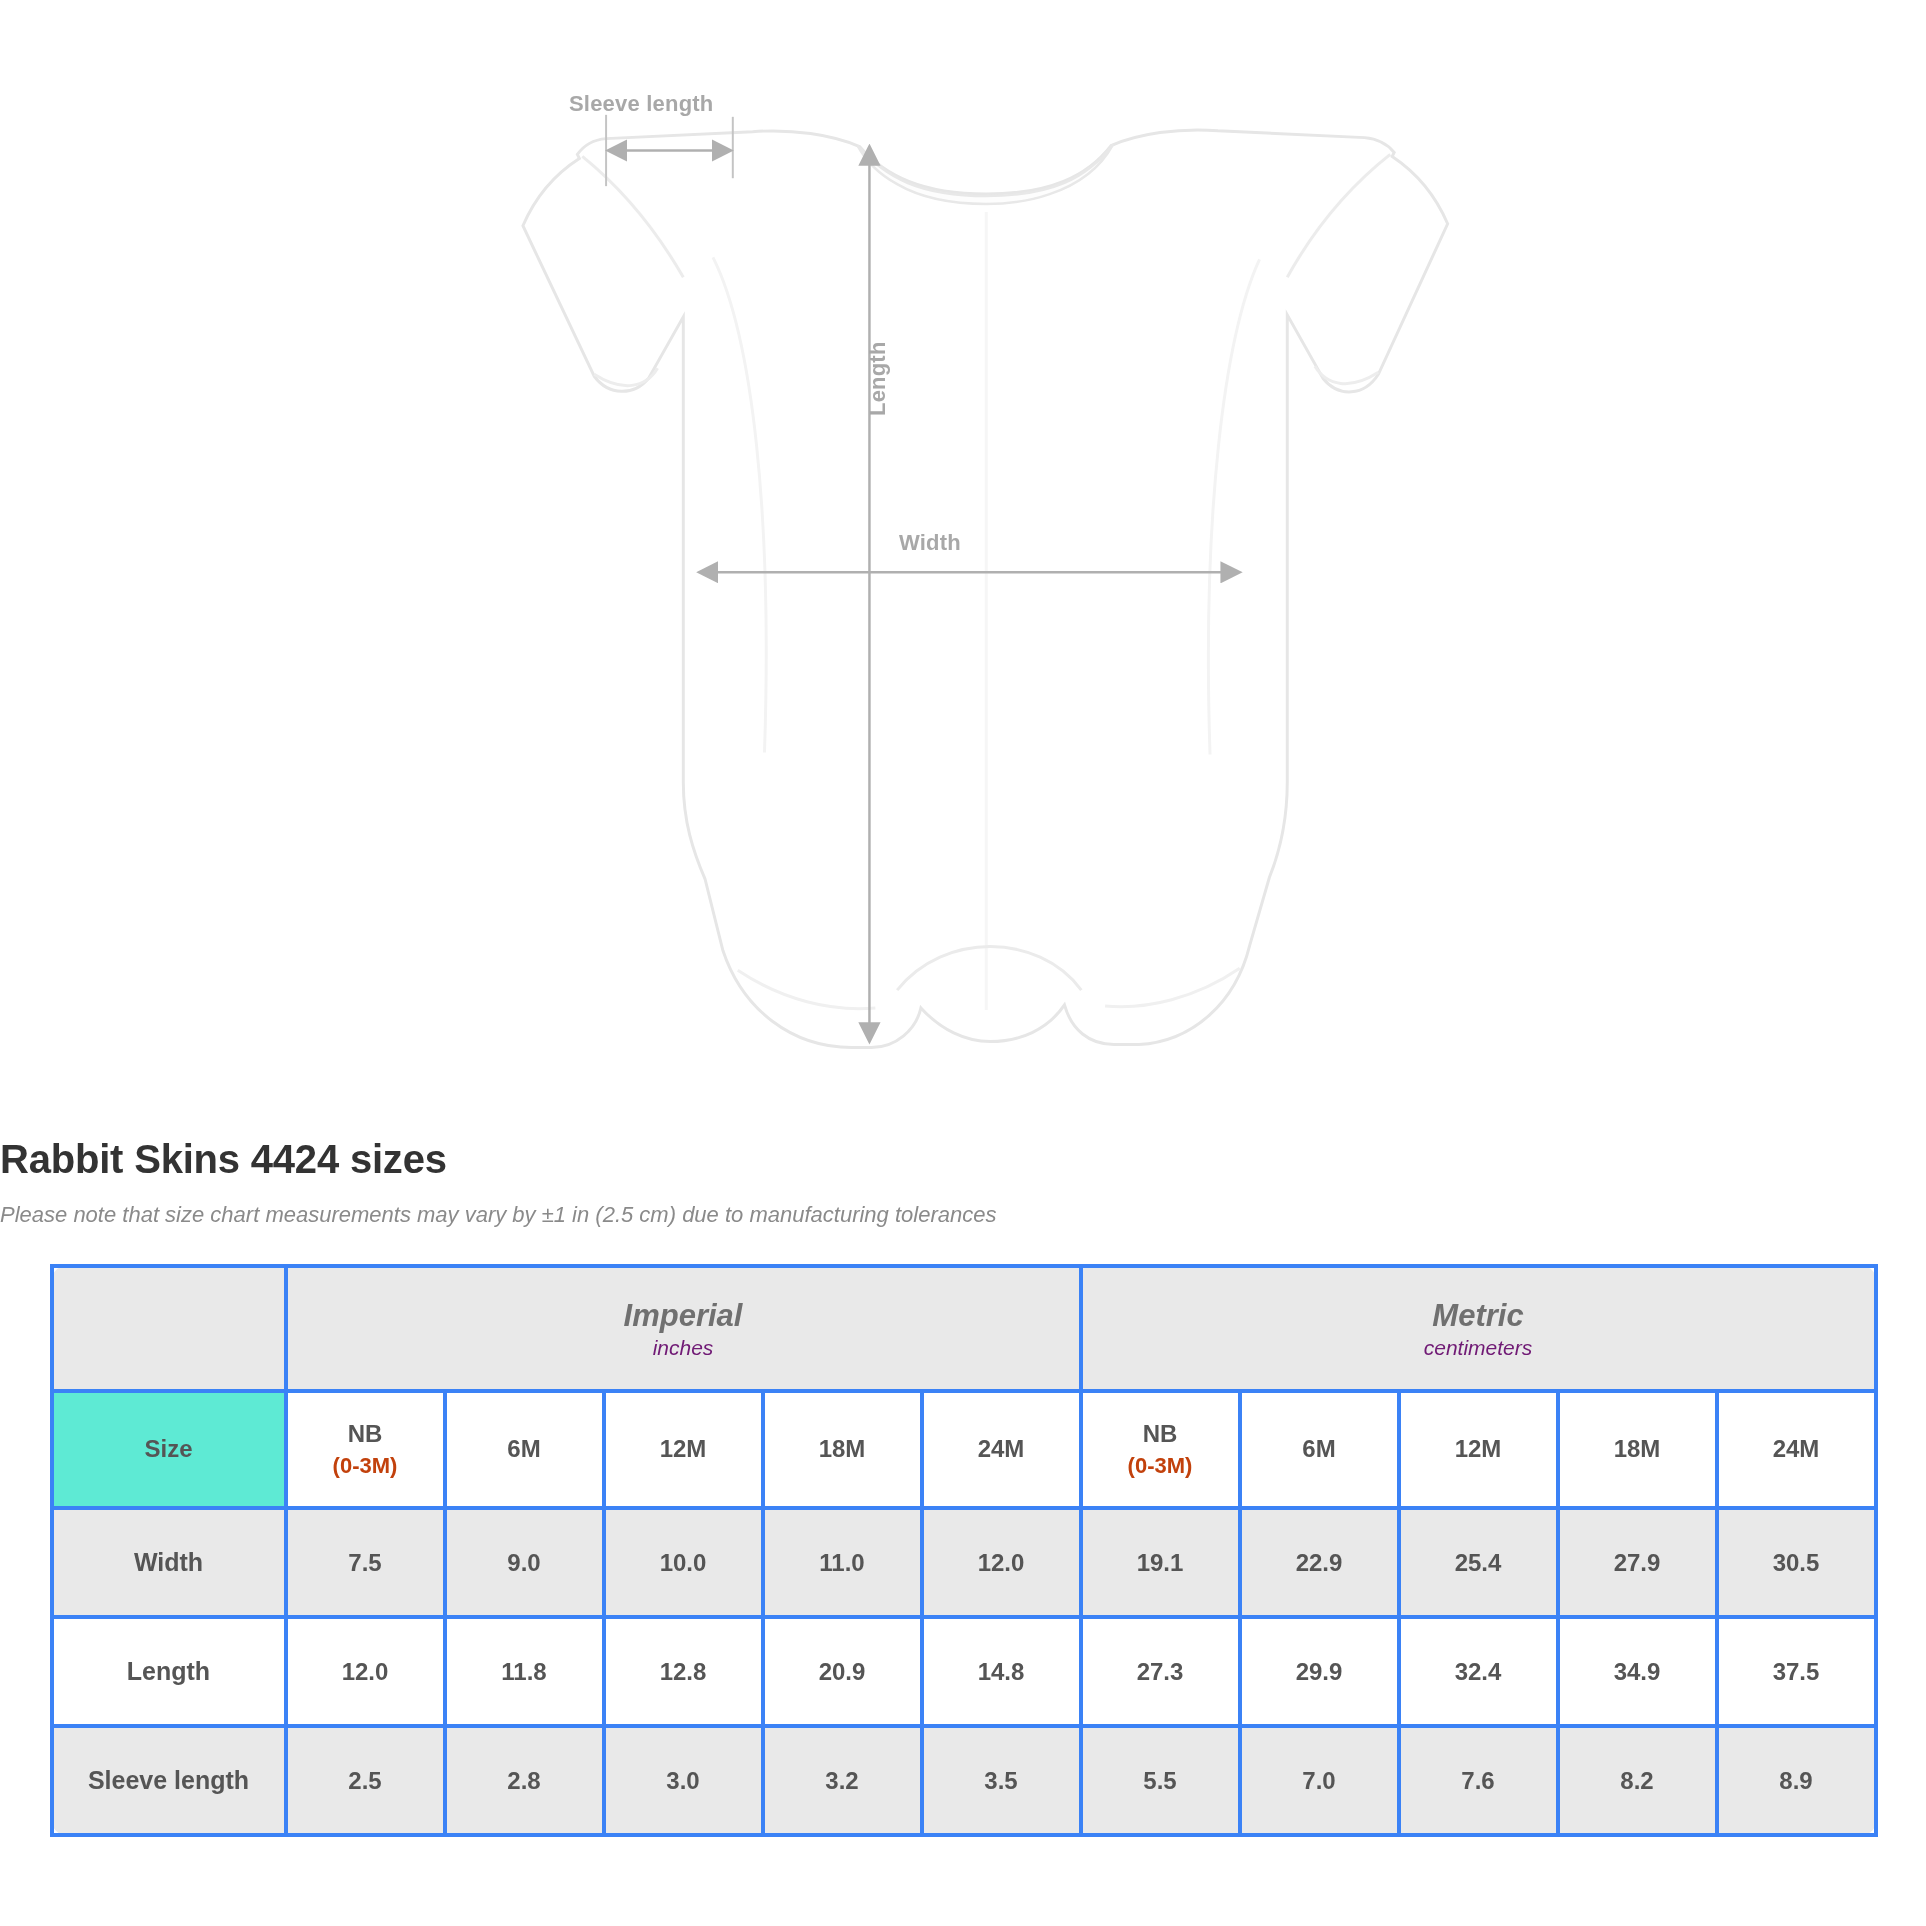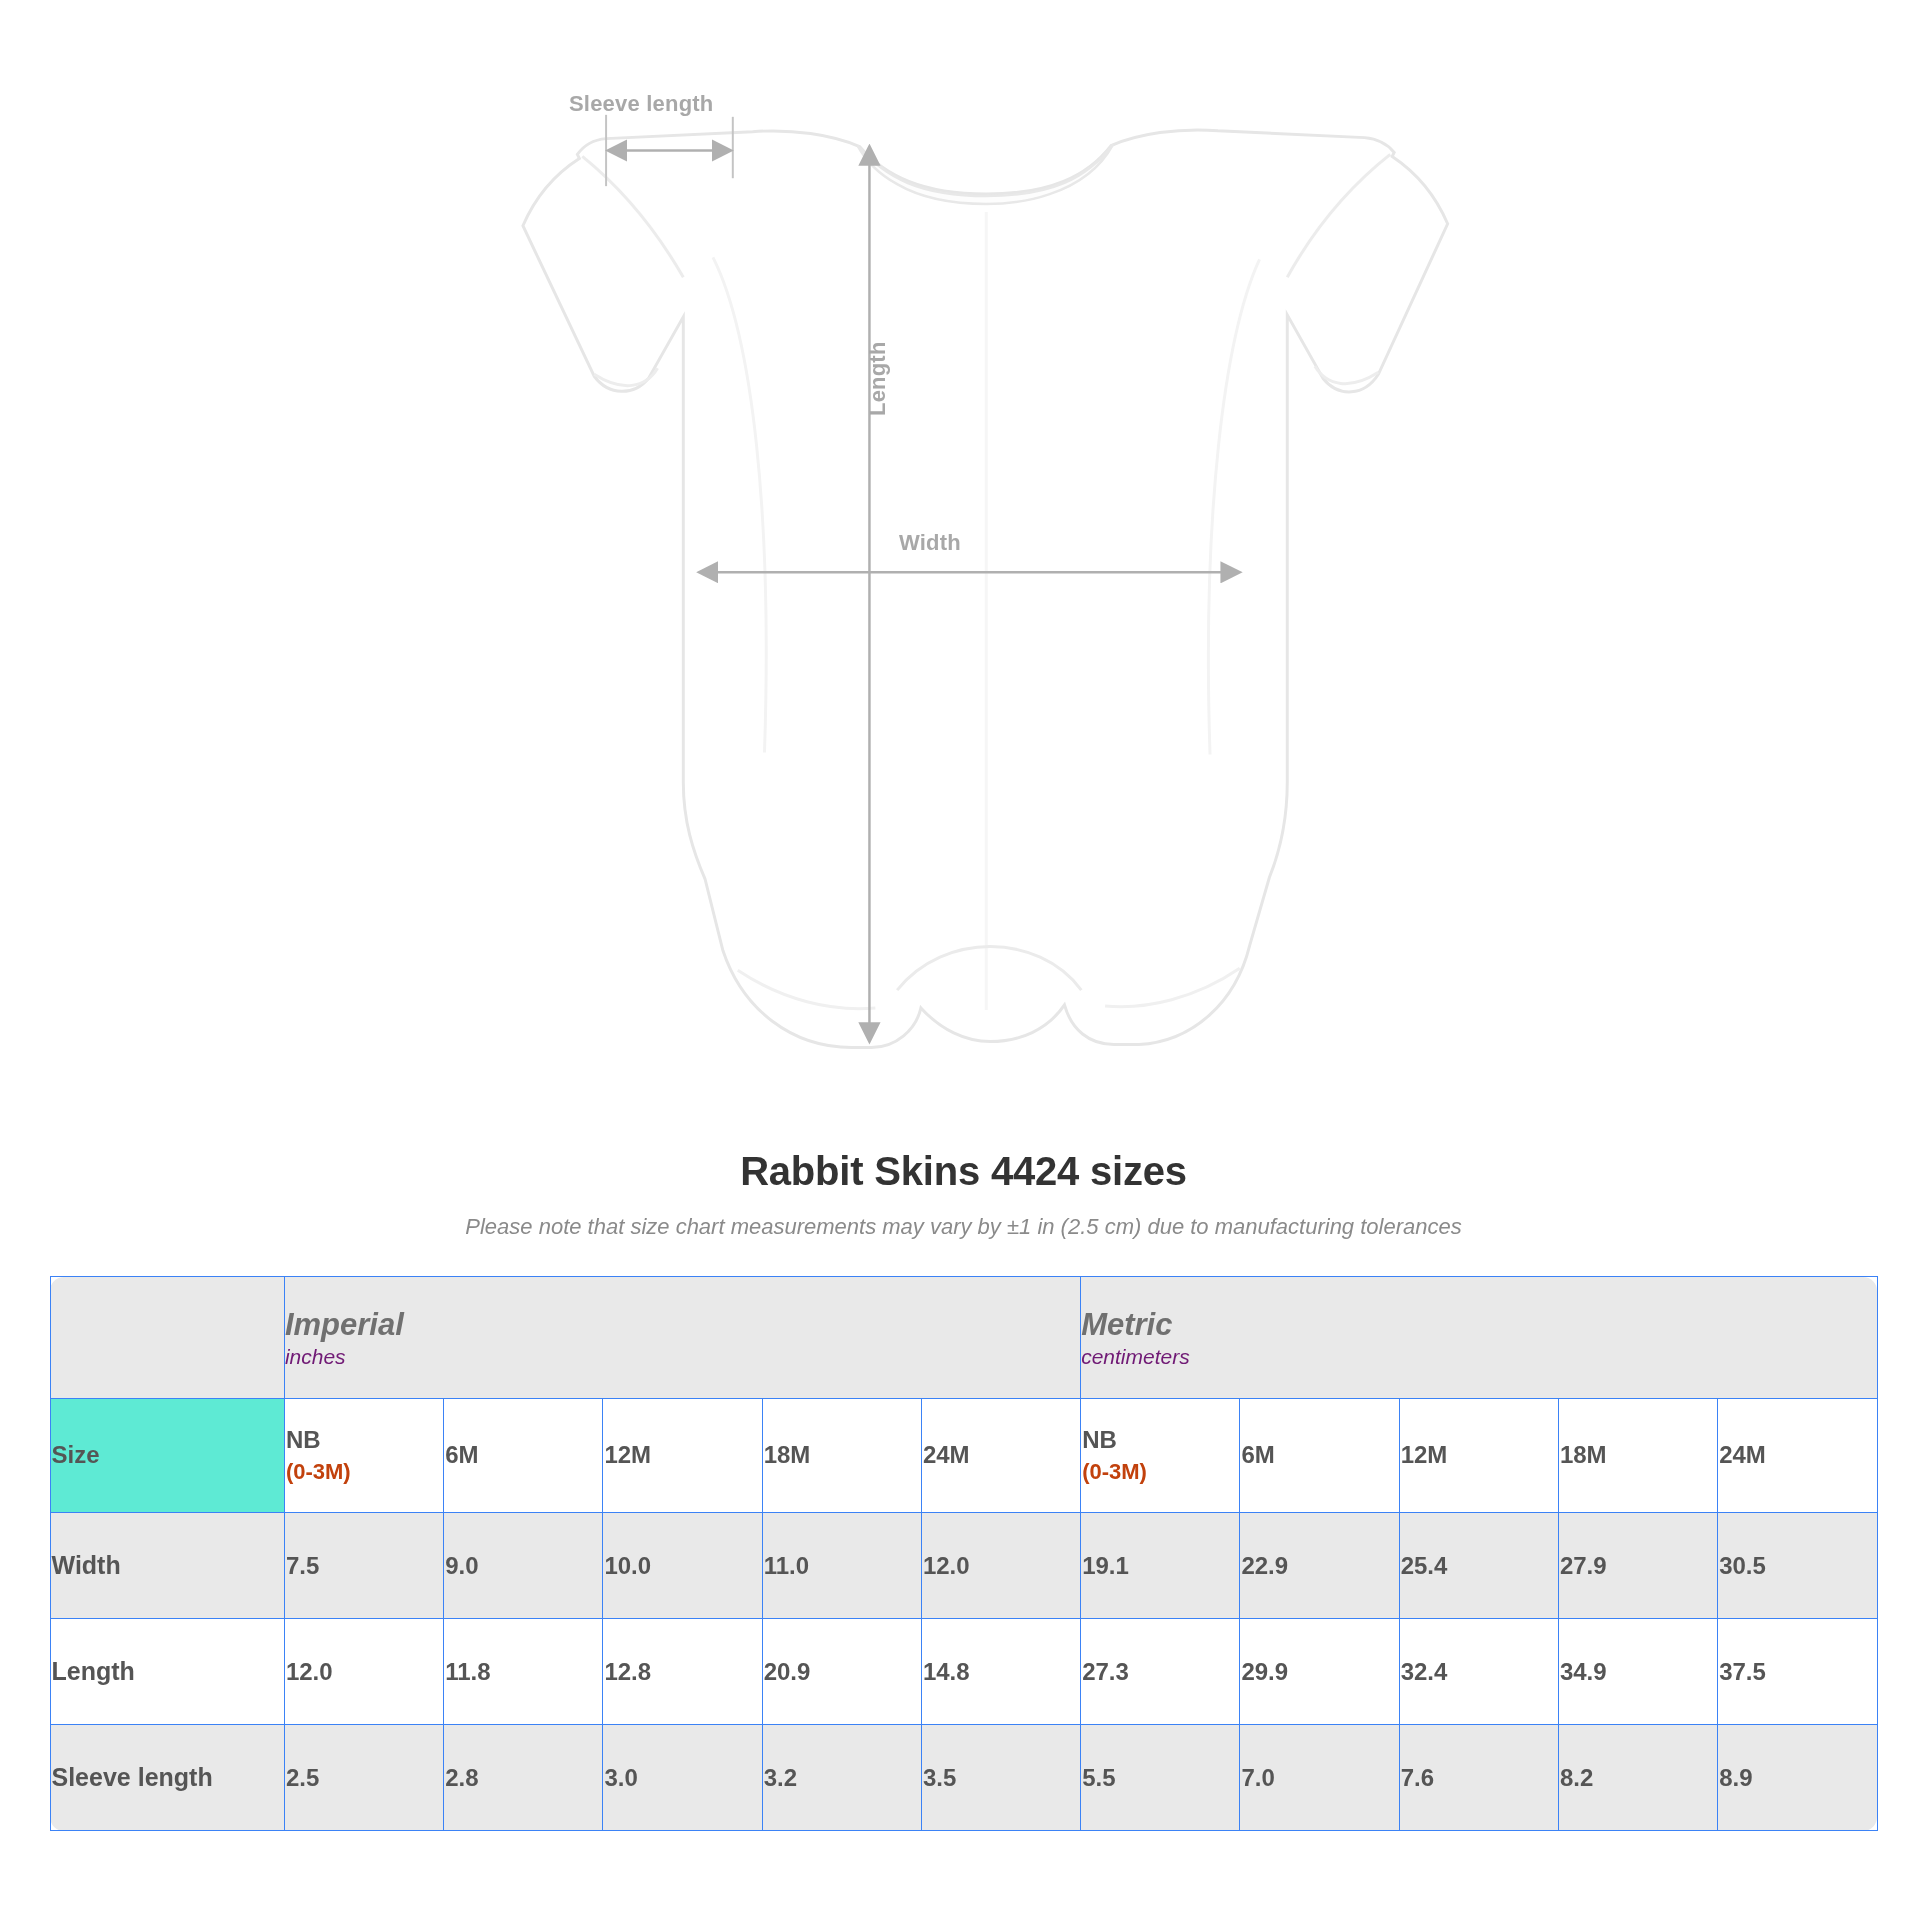--- a/index.html
+++ b/index.html
@@ -47,22 +47,21 @@
   }
   .label-length {
     left: 865px;
     top: 416px;
     transform: rotate(-90deg);
     transform-origin: left top;
   }
 
   
   .title-block {
-    text-align: center;
-    margin-top: 50px;
+    margin-top: 38px;
   }
   .main-title {
     font-size: 40px;
     font-weight: bold;
     color: #333333;
     letter-spacing: -0.2px;
   }
   .subtitle {
     font-size: 22px;
     font-style: italic;
@@ -74,22 +73,22 @@
   .table-wrap {
     margin: 36px auto 0 auto;
     width: 1828px;
   }
   table.size-table {
     border-collapse: collapse;
     width: 100%;
     table-layout: fixed;
   }
   table.size-table td, table.size-table th {
-    border: 1px solid #3b82f6;
-    text-align: left;
+    border: 4px solid #3b82f6;
+    text-align: center;
     vertical-align: middle;
     font-size: 24px;
     font-weight: bold;
     color: #555555;
   }
   
   .unit-row td {
     background: #e9e9e9;
     height: 121px;
     padding: 0;

